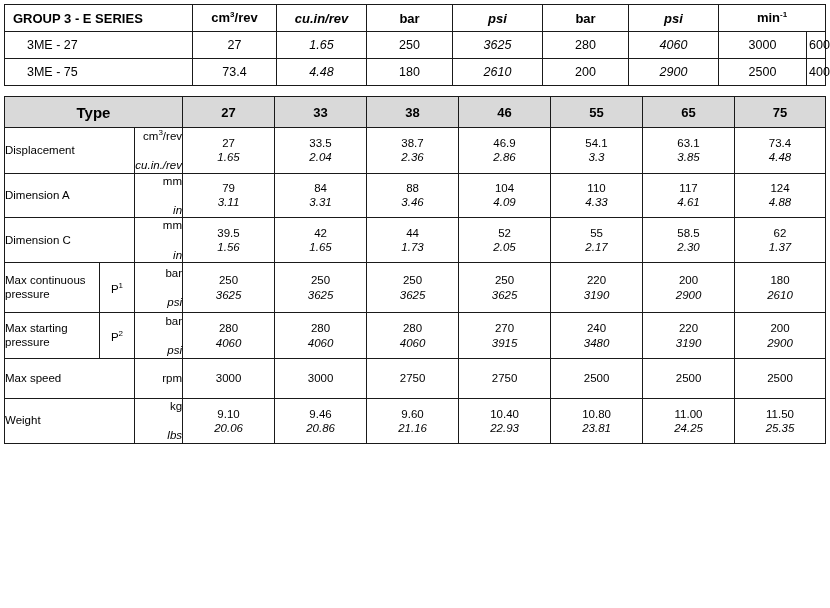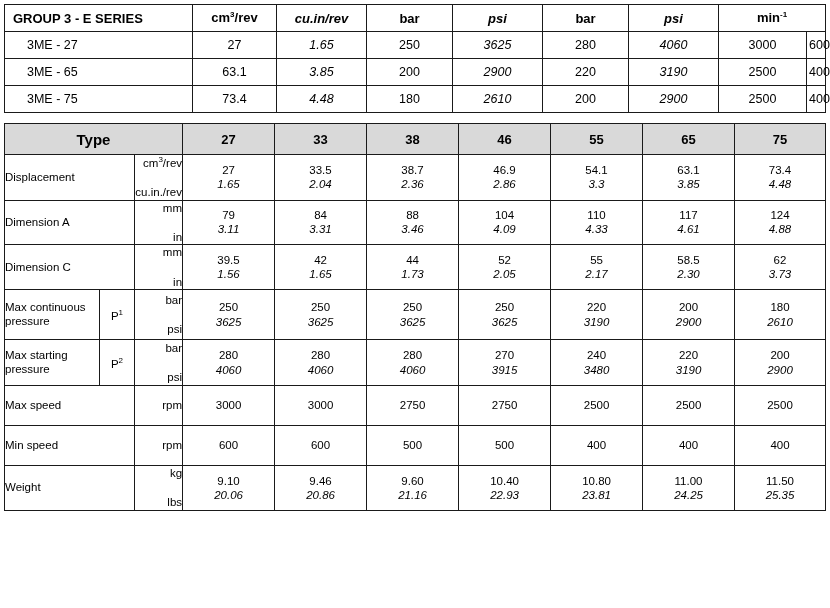--- a/index.html
+++ b/index.html
@@ -111,21 +111,21 @@
     text-align: center;
     font-size: 11.5px;
   }
   td.valcell {
     text-align: center;
     font-size: 11.5px;
     line-height: 1.25;
   }
   .it { font-style: italic; display: block; }
   .rg { display: block; }
-  .unit-it { display: block; margin-top: 15px; }
+  .unit-it { font-style: italic; display: block; margin-top: 15px; }
   .unit-rg { display: block; }
 </style>
 </head>
 <body>
 
 <div class="page">
 
   <table class="top">
     <colgroup>
       <col style="width:188px">
@@ -156,31 +156,20 @@
         <td>27</td>
         <td class="ital">1.65</td>
         <td>250</td>
         <td class="ital">3625</td>
         <td>280</td>
         <td class="ital">4060</td>
         <td>3000</td>
         <td>600</td>
       </tr>
       <tr>
-        <td class="name">3ME - 65</td>
-        <td>63.1</td>
-        <td class="ital">3.85</td>
-        <td>200</td>
-        <td class="ital">2900</td>
-        <td>220</td>
-        <td class="ital">3190</td>
-        <td>2500</td>
-        <td>400</td>
-      </tr>
-      <tr>
         <td class="name">3ME - 75</td>
         <td>73.4</td>
         <td class="ital">4.48</td>
         <td>180</td>
         <td class="ital">2610</td>
         <td>200</td>
         <td class="ital">2900</td>
         <td>2500</td>
         <td>400</td>
       </tr>
@@ -313,21 +302,21 @@
         <td class="valcell">
             <span class="rg">55</span>
             <span class="it">2.17</span>
           </td>
         <td class="valcell">
             <span class="rg">58.5</span>
             <span class="it">2.30</span>
           </td>
         <td class="valcell">
             <span class="rg">62</span>
-            <span class="it">3.73</span>
+            <span class="it">1.37</span>
           </td>
       </tr>
 
       <tr style="height:50px">
         <td class="rowlabel">Max continuous pressure</td>
         <td class="pcell"><span>P</span><span class="sup">1</span></td>
         <td class="unitcell">
           <span class="unit-rg">bar</span>
           <span class="unit-it">psi</span>
         </td>
@@ -405,33 +394,20 @@
         </td>
         <td class="valcell">3000</td>
         <td class="valcell">3000</td>
         <td class="valcell">2750</td>
         <td class="valcell">2750</td>
         <td class="valcell">2500</td>
         <td class="valcell">2500</td>
         <td class="valcell">2500</td>
       </tr>
 
-      <tr style="height:40px">
-        <td class="rowlabel" colspan="2">Min speed</td>
-        <td class="unitcell">
-          <span class="unit-rg">rpm</span>
-        </td>
-        <td class="valcell">600</td>
-        <td class="valcell">600</td>
-        <td class="valcell">500</td>
-        <td class="valcell">500</td>
-        <td class="valcell">400</td>
-        <td class="valcell">400</td>
-        <td class="valcell">400</td>
-      </tr>
 
       <tr style="height:44px">
         <td class="rowlabel" colspan="2">Weight</td>
         <td class="unitcell">
           <span class="unit-rg">kg</span>
           <span class="unit-it">lbs</span>
         </td>
         <td class="valcell">
             <span class="rg">9.10</span>
             <span class="it">20.06</span>

